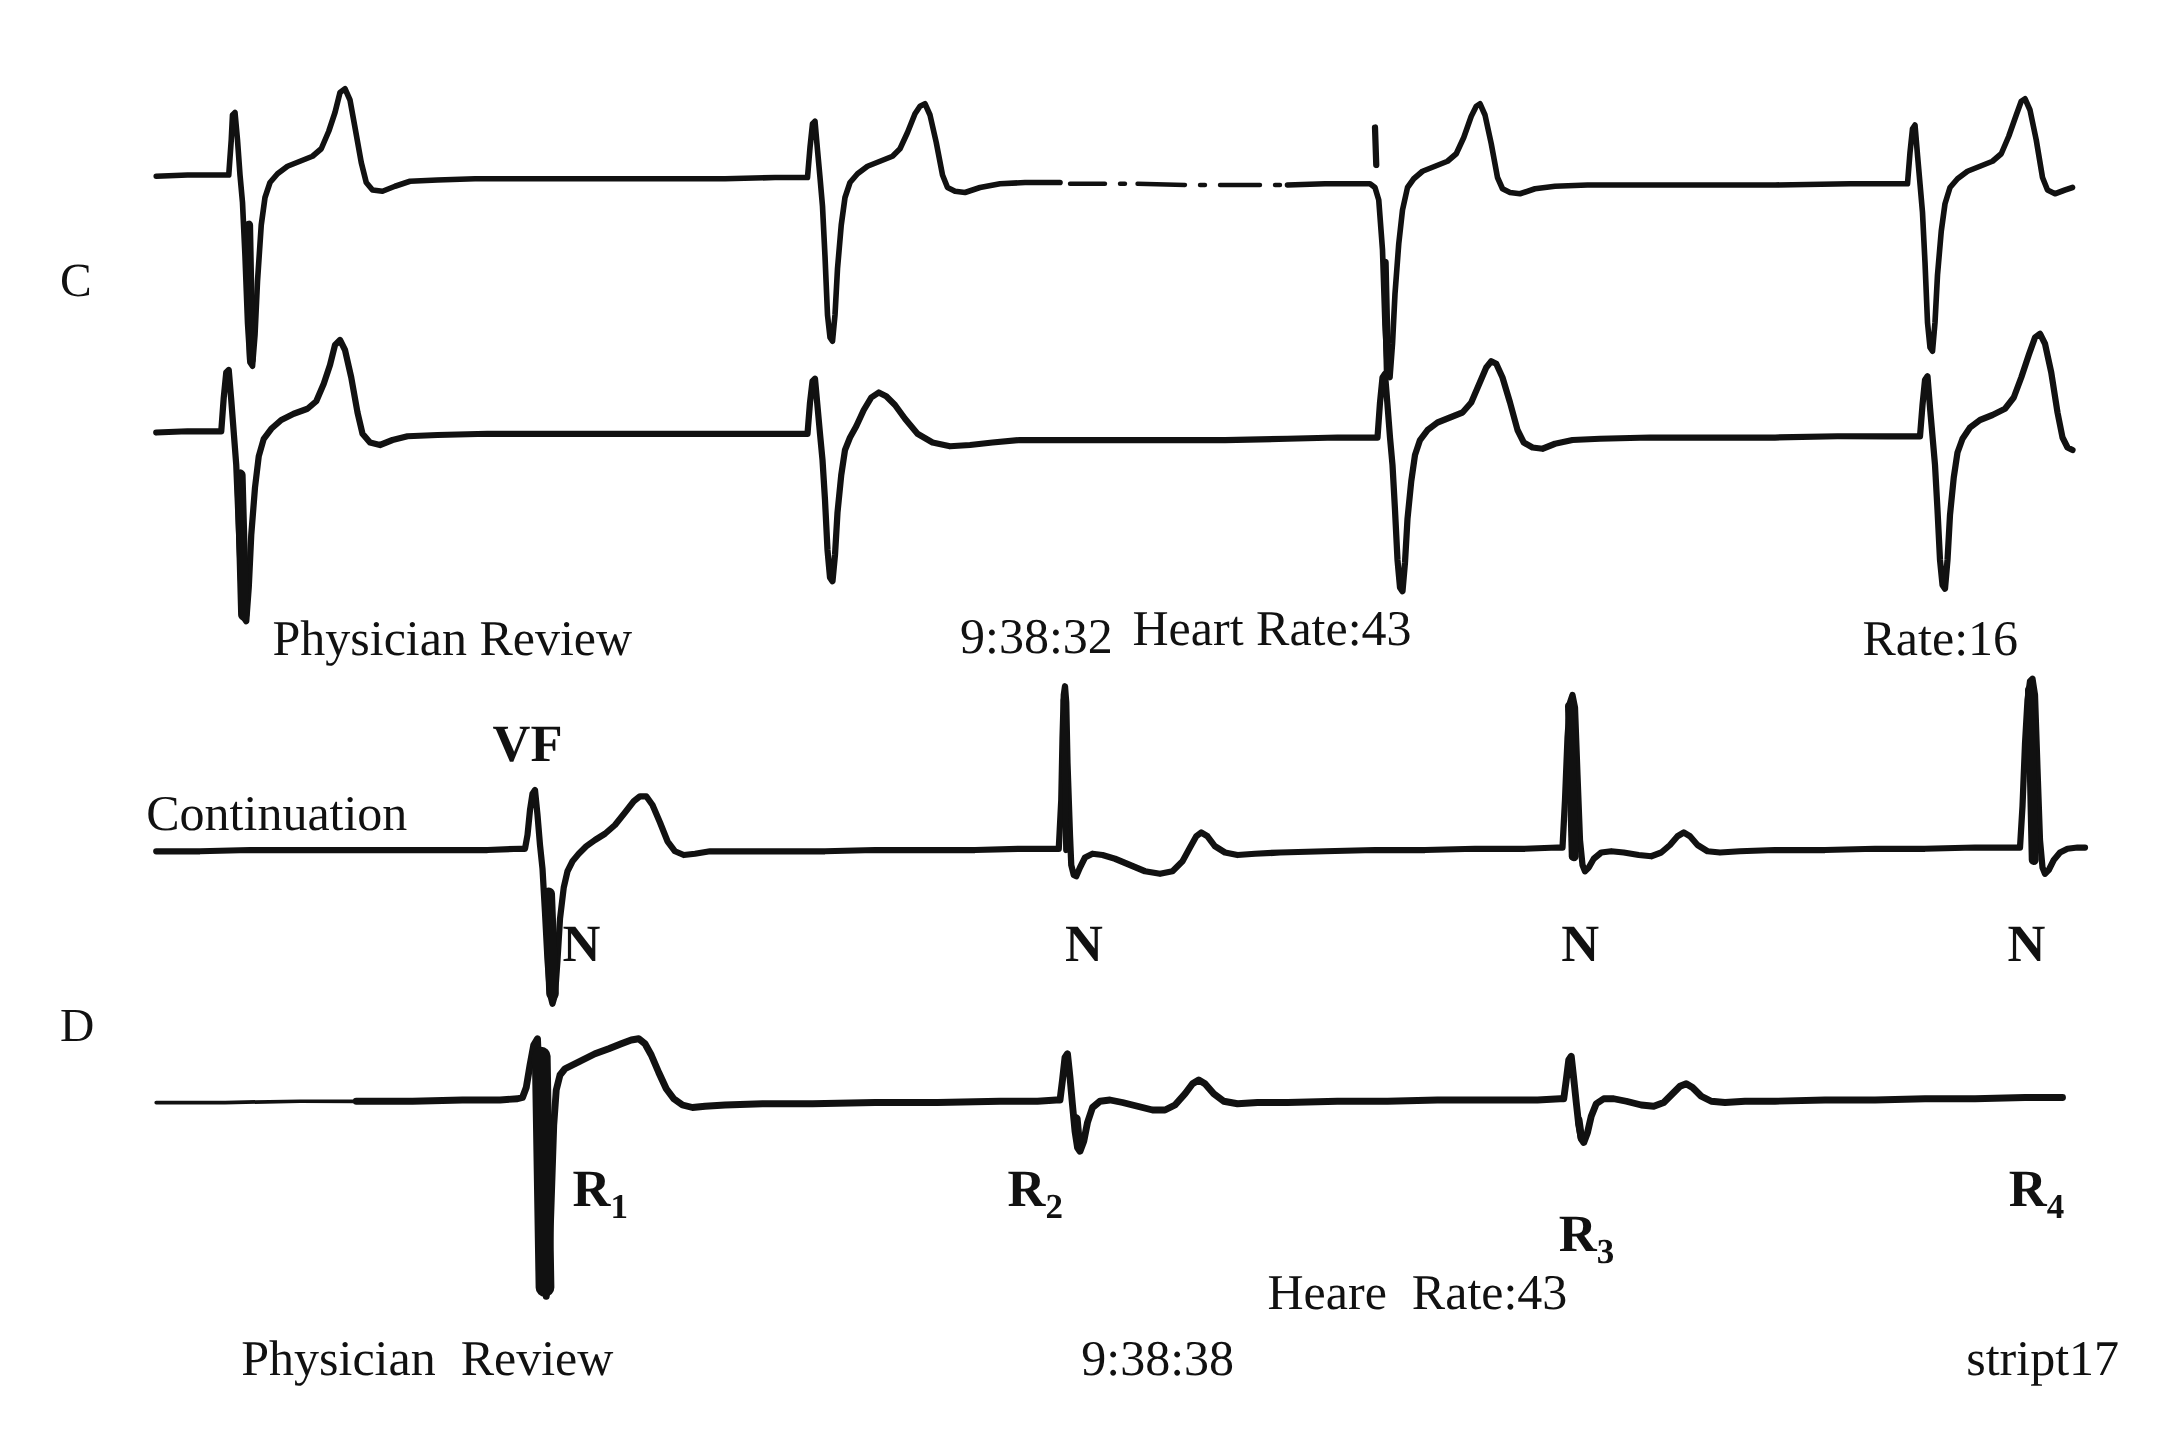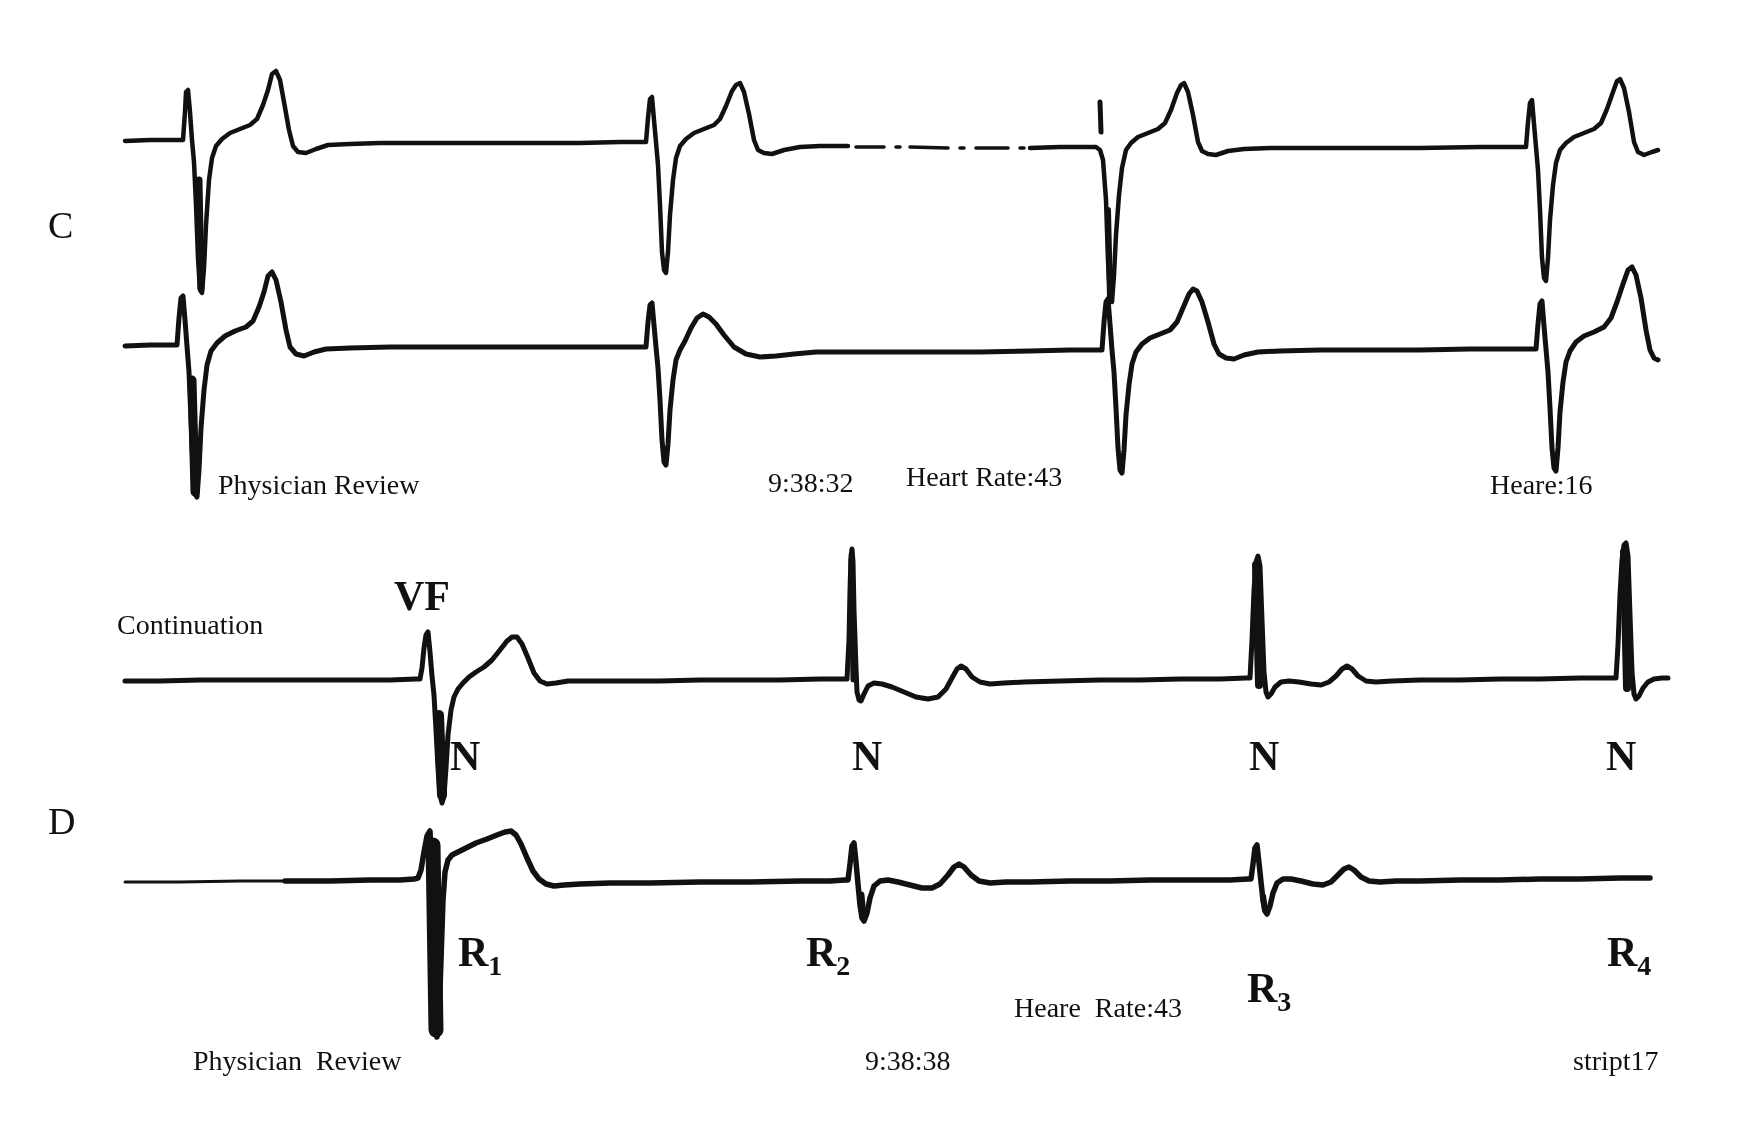--- a/index.html
+++ b/index.html
@@ -6,21 +6,21 @@
   .stage{
     position:relative;
     width:1738px;height:1144px;
     background:#ffffff;
     font-family:"Liberation Serif", serif;
     color:#111111;
     overflow:hidden;
   }
   .stage svg{position:absolute;left:0;top:0;}
   .ann{position:absolute;white-space:pre;line-height:1.05;}
-  .body-text{font-size:28px;}
+  .body-text{font-size:40px;margin-top:20px;}
   .panel-letter{font-size:38px;}
   .beat-label{font-size:42px;font-weight:bold;}
   .r-sub{font-size:28px;font-weight:bold;vertical-align:-9px;}
 </style>
 </head>
 <body>
 
 <div class="stage">
 
   <svg id="ecg-svg" width="1738" height="1144" viewBox="0 0 1738 1144">
@@ -47,21 +47,21 @@
       <polyline points="433,845 436,1030" fill="none" stroke="#111111" stroke-width="15" stroke-linejoin="round" stroke-linecap="round"></polyline>
       <polyline points="861,895 863,917" fill="none" stroke="#111111" stroke-width="7" stroke-linejoin="round" stroke-linecap="round"></polyline>
       <polyline points="1263,896 1265,910" fill="none" stroke="#111111" stroke-width="6" stroke-linejoin="round" stroke-linecap="round"></polyline>
     </svg>
 
   <div class="ann panel-letter" style="left:48px;top:206px">C</div>
 
   <div class="ann body-text" style="left:218px;top:470px">Physician Review</div>
   <div class="ann body-text" style="left:768px;top:468px">9:38:32</div>
   <div class="ann body-text" style="left:906px;top:462px">Heart Rate:43</div>
-  <div class="ann body-text" style="left:1490px;top:470px">Heare:16</div>
+  <div class="ann body-text" style="left:1490px;top:470px">Rate:16</div>
 
   <div class="ann body-text" style="left:117px;top:610px">Continuation</div>
   <div class="ann beat-label" style="left:394px;top:574px">VF</div>
 
   <div class="ann beat-label" style="left:450px;top:734px">N</div>
   <div class="ann beat-label" style="left:852px;top:734px">N</div>
   <div class="ann beat-label" style="left:1249px;top:734px">N</div>
   <div class="ann beat-label" style="left:1606px;top:734px">N</div>
 
   <div class="ann panel-letter" style="left:48px;top:802px">D</div>

